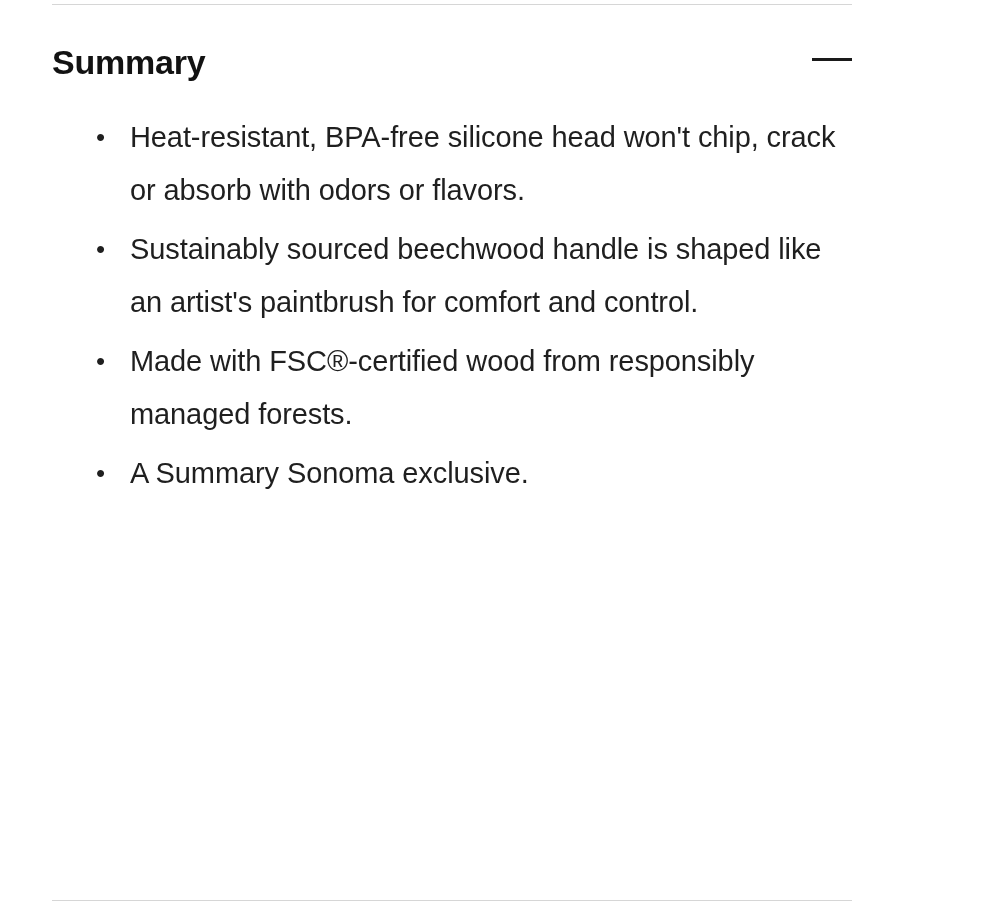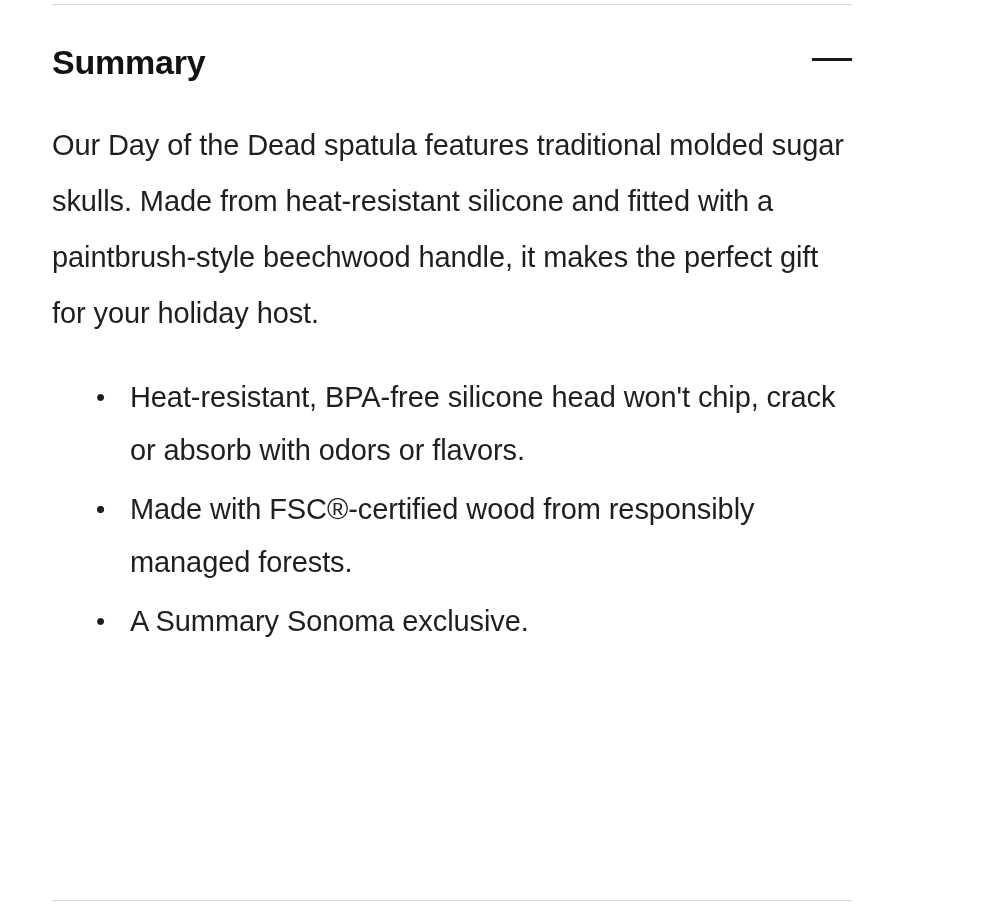--- a/index.html
+++ b/index.html
@@ -108,29 +108,29 @@
 
   <div class="section">
 
     <div class="section-header">
       <h2 class="section-title">Summary</h2>
       <button class="collapse-btn">
         <span class="minus-icon"></span>
       </button>
     </div>
 
-    <p class="summary-body">Our Day of the Dead spatula features traditional molded sugar skulls. Made from heat-resistant silicone and fitted with a paintbrush-style beechwood handle, it makes the perfect gift for your holiday host.</p>
 
     <ul class="feature-list">
       <li>
         <span class="bullet">•</span>
         <span>Heat-resistant, BPA-free silicone head won't chip, crack or absorb with odors or flavors.</span>
       </li>
       <li>
         <span class="bullet">•</span>
+        <span>Sustainably sourced beechwood handle is shaped like an artist's paintbrush for comfort and control.</span>
       </li>
       <li>
         <span class="bullet">•</span>
         <span>Made with FSC®-certified wood from responsibly managed forests.</span>
       </li>
       <li>
         <span class="bullet">•</span>
         <span>A Summary Sonoma exclusive.</span>
       </li>
     </ul>

